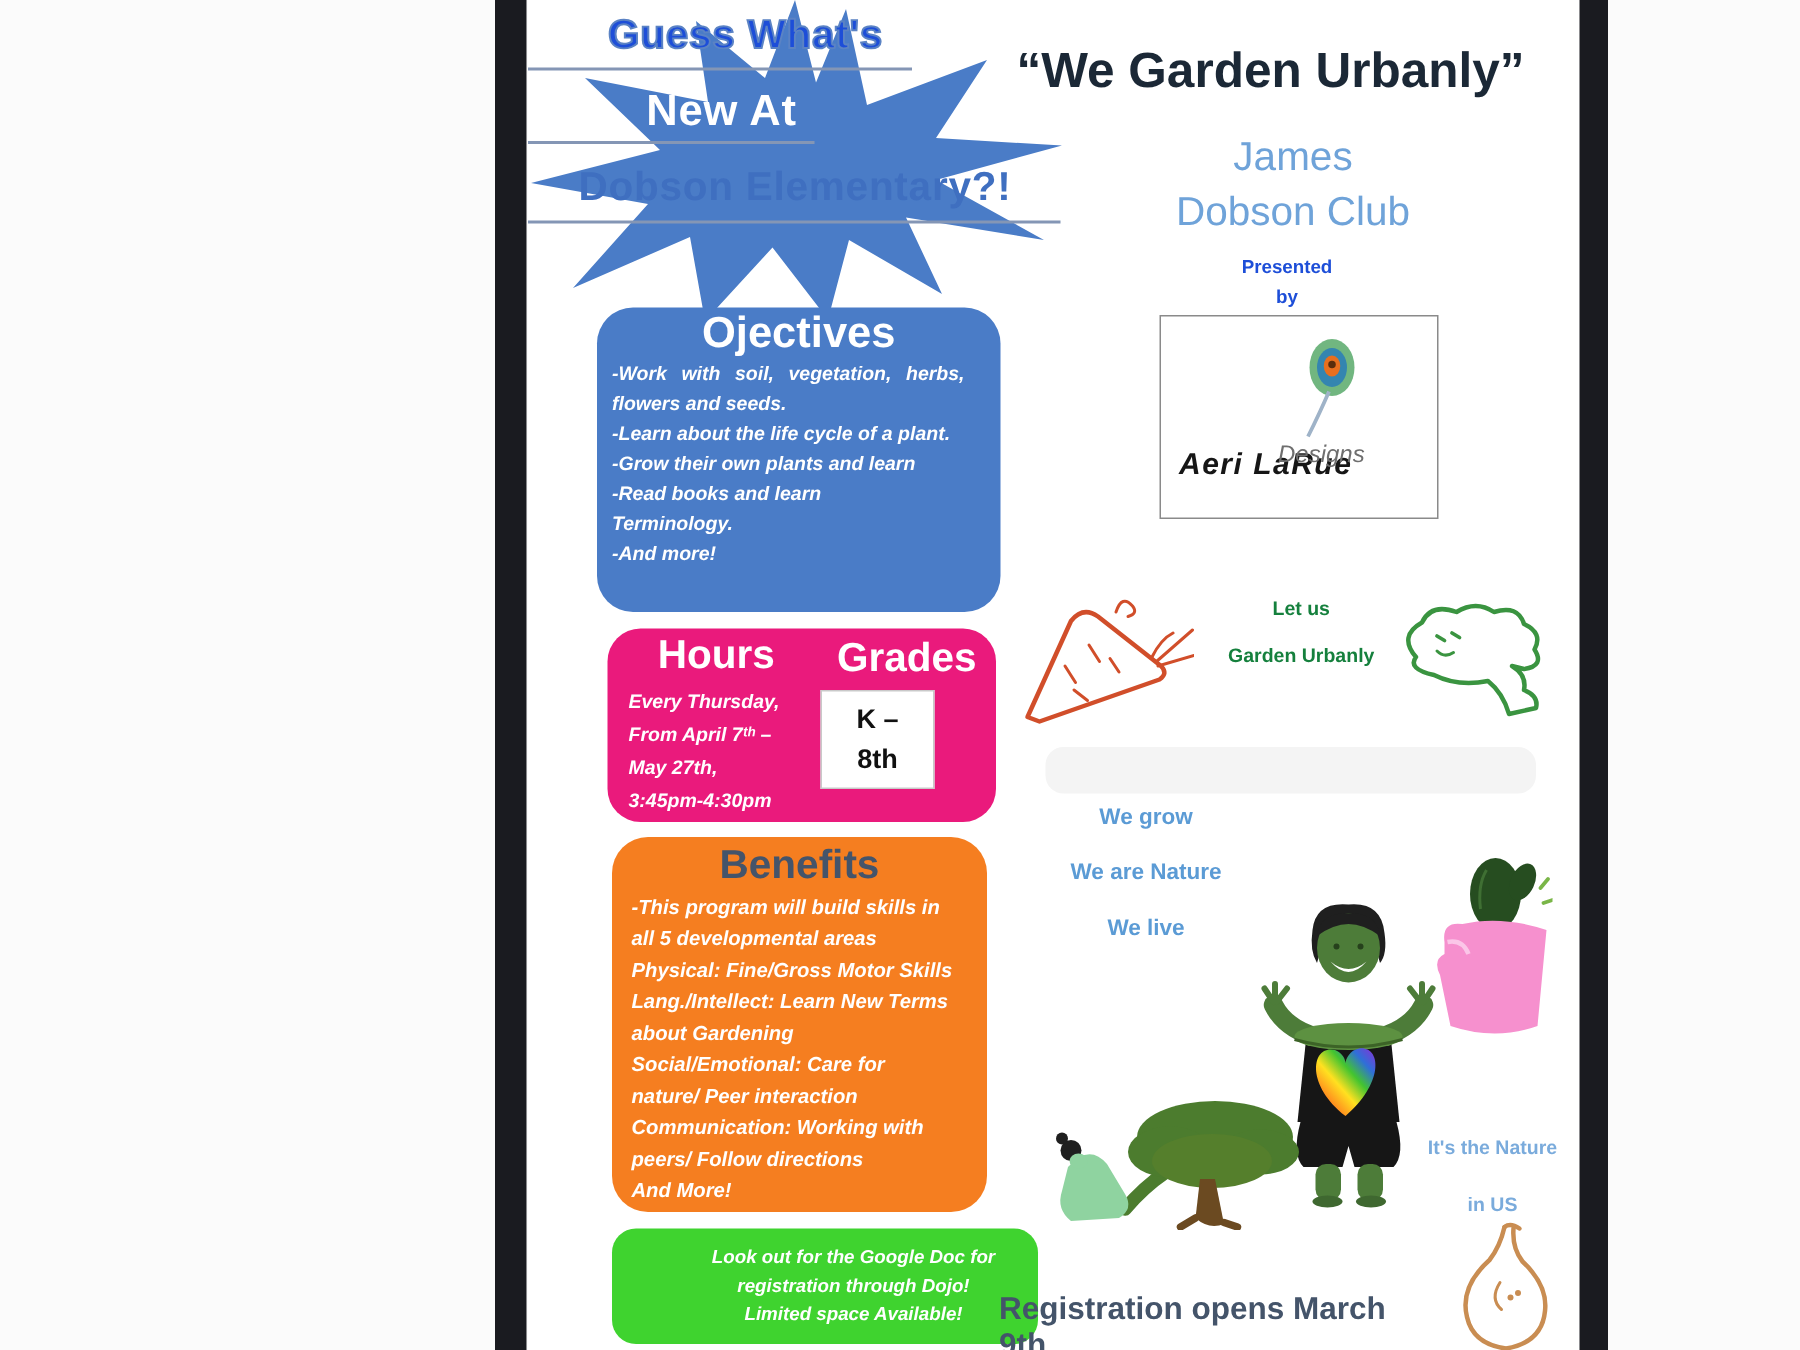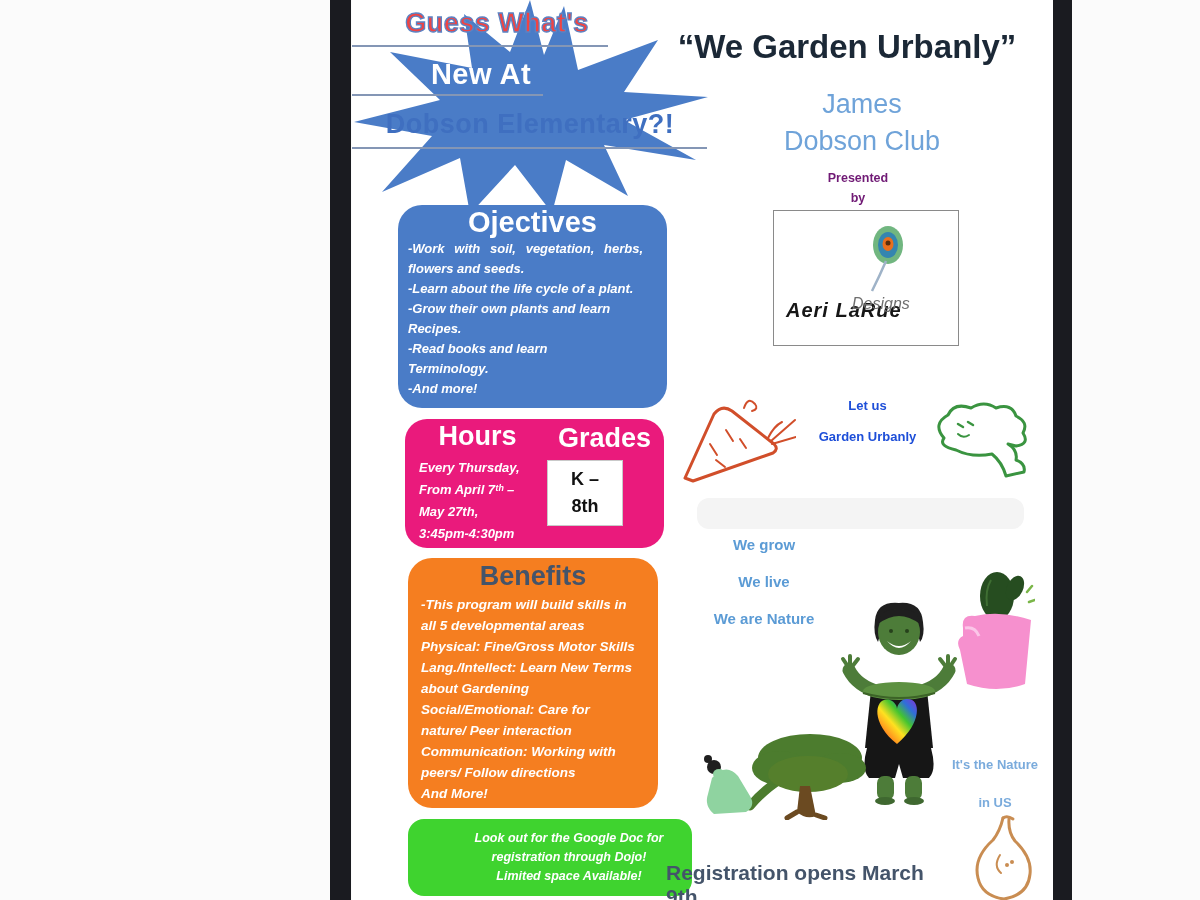--- a/index.html
+++ b/index.html
@@ -3,21 +3,21 @@
 <meta charset="utf-8">
 <style>
   html,body{margin:0;padding:0;background:#fbfbfb;}
   .screen{position:relative;width:1200px;height:900px;background:#fbfbfb;overflow:hidden;
           font-family:"Liberation Sans",sans-serif;}
   .abs{position:absolute;}
   .ctr{text-align:center;}
   .flyer{position:absolute;left:352px;top:0;width:701px;height:900px;background:#ffffff;}
   .frame-bar{position:absolute;top:0;width:21px;height:900px;background:#1a1b20;}
   .underline-rule{position:absolute;height:2px;background:#8496b5;}
-  .hollow{color:#ef4444;-webkit-text-stroke:1.3px #5b83c4;}
+  .hollow{color:#1d4ed8;-webkit-text-stroke:1.3px #5b83c4;}
   .burst-txt{font-weight:bold;letter-spacing:.5px;}
   .box{position:absolute;color:#fff;}
   .box-title{font-weight:bold;text-align:center;}
   .body-it{font-style:italic;font-weight:600;color:#fff;}
   .line{white-space:pre;}
   .j{text-align:justify;}
   svg{display:block;}
 </style>
 </head>
 <body>
@@ -38,21 +38,21 @@
   <div class="abs ctr burst-txt" style="left:356px;top:58px;width:250px;font-size:29px;color:#ffffff;">New At</div>
   <div class="abs ctr burst-txt" style="left:352px;top:109px;width:356px;font-size:27px;color:#3f6fc0;">Dobson Elementary?!</div>
 
   <div class="abs ctr" style="left:652px;top:28px;width:390px;font-size:33px;font-weight:bold;color:#1b2836;">“We Garden Urbanly”</div>
 
   <div class="abs ctr" style="left:717px;top:86px;width:290px;font-size:27px;color:#6fa3d9;line-height:37px;">
     <div class="line">James</div>
     <div class="line">Dobson Club</div>
   </div>
 
-  <div class="abs ctr" style="left:768px;top:168px;width:180px;font-size:12.5px;font-weight:bold;color:#701a75;line-height:20px;">
+  <div class="abs ctr" style="left:768px;top:168px;width:180px;font-size:12.5px;font-weight:bold;color:#1d4ed8;line-height:20px;">
     <div>Presented</div>
     <div>by</div>
   </div>
 
   <div class="abs" style="left:773px;top:210px;width:184px;height:134px;background:#fff;border:1.5px solid #8a8a8a;">
     <svg class="abs" style="left:92px;top:12px;width:45px;height:72px;" viewBox="0 0 45 72">
       <ellipse cx="22" cy="22" rx="15" ry="19" fill="#58a96a" opacity="0.85"></ellipse>
       <ellipse cx="22" cy="22" rx="10" ry="13" fill="#2e7fb5" opacity="0.9"></ellipse>
       <ellipse cx="22" cy="21" rx="5.5" ry="7" fill="#e86f1e"></ellipse>
       <circle cx="22" cy="20" r="2.5" fill="#5a2d0c"></circle>
@@ -62,37 +62,36 @@
     <div class="abs" style="left:78px;top:84px;font-size:16px;font-style:italic;color:#6e6e6e;">Designs</div>
   </div>
 
   <div class="box" style="left:398px;top:205px;width:269px;height:203px;background:#4a7cc7;border-radius:24px;">
     <div class="box-title" style="font-size:29px;margin-top:1px;">Ojectives</div>
     <div class="body-it" style="padding:0 24px 0 10px;font-size:13px;line-height:20px;">
       <div class="j" style="text-align-last:justify;">-Work with soil, vegetation, herbs,</div>
       <div>flowers and seeds.</div>
       <div>-Learn about the life cycle of a plant.</div>
       <div>-Grow their own plants and learn</div>
-      <div>Recipes.</div>
       <div>-Read books and learn</div>
       <div>Terminology.</div>
       <div>-And more!</div>
     </div>
   </div>
 
   <svg class="abs" style="left:678px;top:392px;width:118px;height:92px;" viewBox="0 0 118 92">
     <g stroke="#d14e2a" fill="none" stroke-linejoin="round" stroke-linecap="round">
       <path d="M7,86 L36,22 Q44,12 54,19 L96,52 Q101,57 95,61 L15,89 Z" stroke-width="3"></path>
       <path d="M32,52 l7,11 M48,38 l7,11 M62,47 l6,9 M38,68 l9,7" stroke-width="2"></path>
       <path d="M93,49 L117,28 M94,52 L118,45 M90,46 Q96,34 104,30" stroke-width="2"></path>
       <path d="M66,16 q4,-12 11,-4 q4,5 -3,7" stroke-width="2"></path>
     </g>
   </svg>
 
-  <div class="abs ctr" style="left:795px;top:390px;width:145px;font-size:13px;font-weight:bold;color:#1d4ed8;line-height:31px;">
+  <div class="abs ctr" style="left:795px;top:390px;width:145px;font-size:13px;font-weight:bold;color:#15803d;line-height:31px;">
     <div>Let us</div>
     <div>Garden Urbanly</div>
   </div>
 
   <svg class="abs" style="left:928px;top:398px;width:110px;height:84px;" viewBox="0 0 110 84">
     <g stroke="#3a9440" fill="none" stroke-linejoin="round" stroke-linecap="round">
       <path d="M16,40 Q4,26 20,17 Q26,4 43,10 Q56,2 68,10 Q84,5 88,18 Q101,24 95,35 Q102,46 88,48 L80,46 Q90,52 88,62 Q98,66 96,74 L78,78 Q74,64 64,56 Q44,60 28,52 Q10,48 16,40 Z" stroke-width="3"></path>
       <path d="M30,26 l5,3 M40,24 l5,3" stroke-width="2.5"></path>
       <path d="M30,36 q5,5 11,1" stroke-width="2"></path>
     </g>
@@ -110,22 +109,22 @@
     <div class="abs ctr" style="left:142px;top:41px;width:76px;height:66px;background:#fff;border:1px solid #c9c9c9;color:#111;font-size:18px;font-weight:bold;line-height:27px;padding-top:5px;box-sizing:border-box;">
       <div>K –</div>
       <div>8th</div>
     </div>
   </div>
 
   <div class="abs" style="left:697px;top:498px;width:327px;height:31px;background:#f4f4f4;border-radius:12px;"></div>
 
   <div class="abs ctr" style="left:699px;top:526px;width:130px;font-size:15px;font-weight:bold;color:#5b9bd5;line-height:37px;">
     <div>We grow</div>
+    <div>We are Nature</div>
     <div>We live</div>
-    <div>We are Nature</div>
   </div>
 
   <div class="box" style="left:408px;top:558px;width:250px;height:250px;background:#F57E20;border-radius:24px;">
     <div class="box-title" style="font-size:27px;margin-top:3px;color:#44546A;">Benefits</div>
     <div class="body-it" style="padding:2px 10px 0 13px;font-size:13.5px;line-height:21px;">
       <div>-This program will build skills in</div>
       <div>all 5 developmental areas</div>
       <div>Physical: Fine/Gross Motor Skills</div>
       <div>Lang./Intellect: Learn New Terms</div>
       <div>about Gardening</div>

